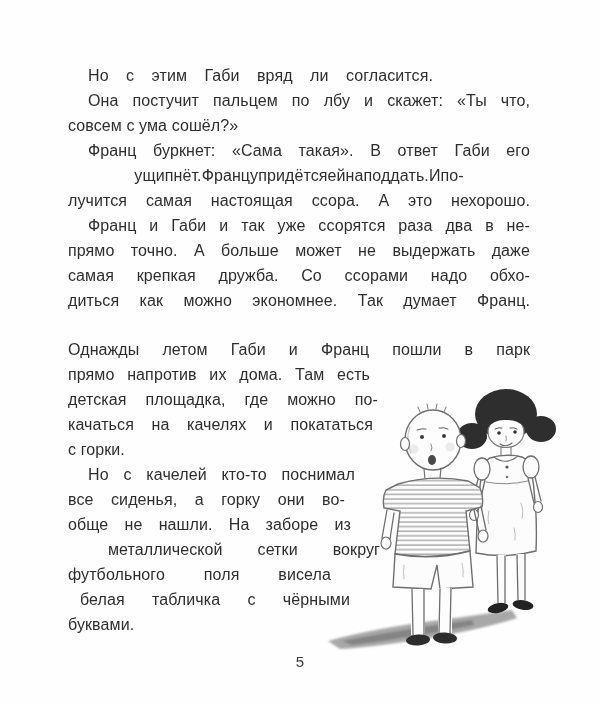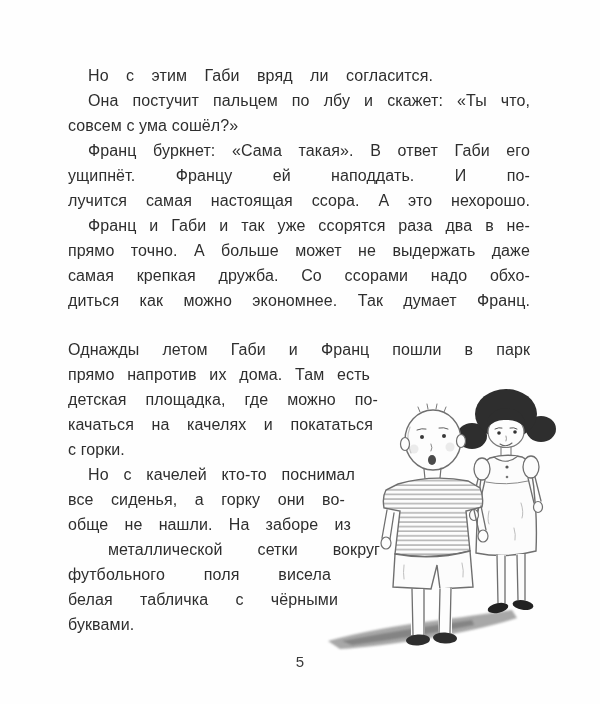--- a/index.html
+++ b/index.html
@@ -29,37 +29,37 @@
 </head>
 <body>
 
 <div class="page">
 
   <div class="text-block">
       <div class="line just" style="margin-left: 20px; width: 345px;"><span>Но</span><span>с</span><span>этим</span><span>Габи</span><span>вряд</span><span>ли</span><span>согласится.</span></div>
       <div class="line just" style="margin-left: 20px; width: 442px;"><span>Она</span><span>постучит</span><span>пальцем</span><span>по</span><span>лбу</span><span>и</span><span>скажет:</span><span>«Ты</span><span>что,</span></div>
       <div class="line">совсем с ума сошёл?»</div>
       <div class="line just" style="margin-left: 20px; width: 442px;"><span>Франц</span><span>буркнет:</span><span>«Сама</span><span>такая».</span><span>В</span><span>ответ</span><span>Габи</span><span>его</span></div>
-      <div class="line just" style="width: 462px;"><span>ущипнёт.</span><span>Францу</span><span>ей</span><span>наподдать.</span><span>И</span><span>по-</span></div>
+      <div class="line just" style="width: 462px; justify-content: center;"><span>ущипнёт.</span><span>Францу</span><span>придётся</span><span>ей</span><span>наподдать.</span><span>И</span><span>по-</span></div>
       <div class="line just" style="width: 462px;"><span>лучится</span><span>самая</span><span>настоящая</span><span>ссора.</span><span>А</span><span>это</span><span>нехорошо.</span></div>
       <div class="line just" style="margin-left: 20px; width: 442px;"><span>Франц</span><span>и</span><span>Габи</span><span>и</span><span>так</span><span>уже</span><span>ссорятся</span><span>раза</span><span>два</span><span>в</span><span>не-</span></div>
       <div class="line just" style="width: 462px;"><span>прямо</span><span>точно.</span><span>А</span><span>больше</span><span>может</span><span>не</span><span>выдержать</span><span>даже</span></div>
       <div class="line just" style="width: 462px;"><span>самая</span><span>крепкая</span><span>дружба.</span><span>Со</span><span>ссорами</span><span>надо</span><span>обхо-</span></div>
       <div class="line just" style="width: 462px; align-items: flex-end;"><span>диться</span><span>как</span><span>можно</span><span>экономнее.</span><span>Так</span><span>думает</span><span>Франц.</span></div>
       <div class="line just" style="margin-top: 24px; width: 462px;"><span>Однажды</span><span>летом</span><span>Габи</span><span>и</span><span>Франц</span><span>пошли</span><span>в</span><span>парк</span></div>
       <div class="line just" style="width: 302px;"><span>прямо</span><span>напротив</span><span>их</span><span>дома.</span><span>Там</span><span>есть</span></div>
       <div class="line just" style="width: 310px;"><span>детская</span><span>площадка,</span><span>где</span><span>можно</span><span>по-</span></div>
       <div class="line just" style="width: 305px;"><span>качаться</span><span>на</span><span>качелях</span><span>и</span><span>покататься</span></div>
       <div class="line">с горки.</div>
       <div class="line just" style="margin-left: 20px; width: 267px;"><span>Но</span><span>с</span><span>качелей</span><span>кто-то</span><span>поснимал</span></div>
       <div class="line just" style="width: 277px;"><span>все</span><span>сиденья,</span><span>а</span><span>горку</span><span>они</span><span>во-</span></div>
       <div class="line just" style="width: 283px;"><span>обще</span><span>не</span><span>нашли.</span><span>На</span><span>заборе</span><span>из</span></div>
       <div class="line just" style="width: 272px; margin-left: 40px;"><span>металлической</span><span>сетки</span><span>вокруг</span></div>
       <div class="line just" style="width: 263px;"><span>футбольного</span><span>поля</span><span>висела</span></div>
-      <div class="line just" style="width: 270px;"><span>белая</span><span>табличка</span><span>с</span><span>чёрными</span></div>
+      <div class="line just" style="width: 270px; margin-left: 12px;"><span>белая</span><span>табличка</span><span>с</span><span>чёрными</span></div>
       <div class="line">буквами.</div>
     </div>
 
   <div class="illustration" title="Карандашный рисунок: мальчик с бритой головой в полосатой футболке и шортах стоит рядом с девочкой с тёмными хвостиками в платье; слева от их ног лежит серая тень.">
     <svg width="275" height="275" viewBox="0 0 275 275" xmlns="http://www.w3.org/2000/svg">
       <defs>
         <pattern id="stripes" width="6" height="4.6" patternUnits="userSpaceOnUse">
           <rect width="6" height="4.6" fill="#fcfcfc"></rect>
           <line x1="0" y1="1" x2="6" y2="1" stroke="#8f8f8f" stroke-width="1.05"></line>
         </pattern>

